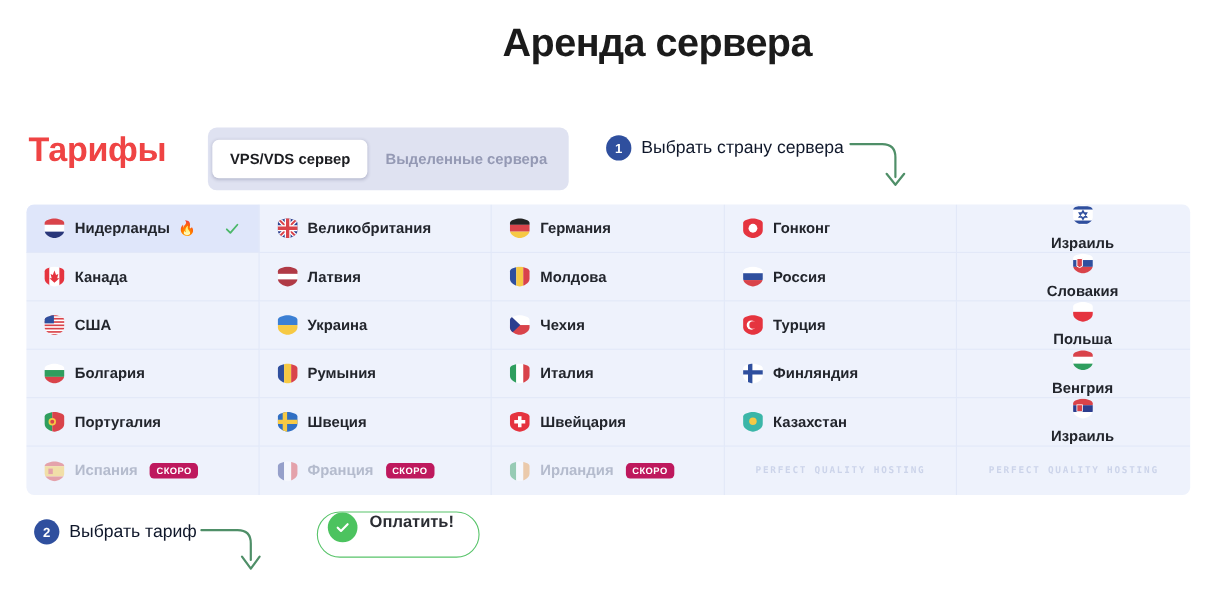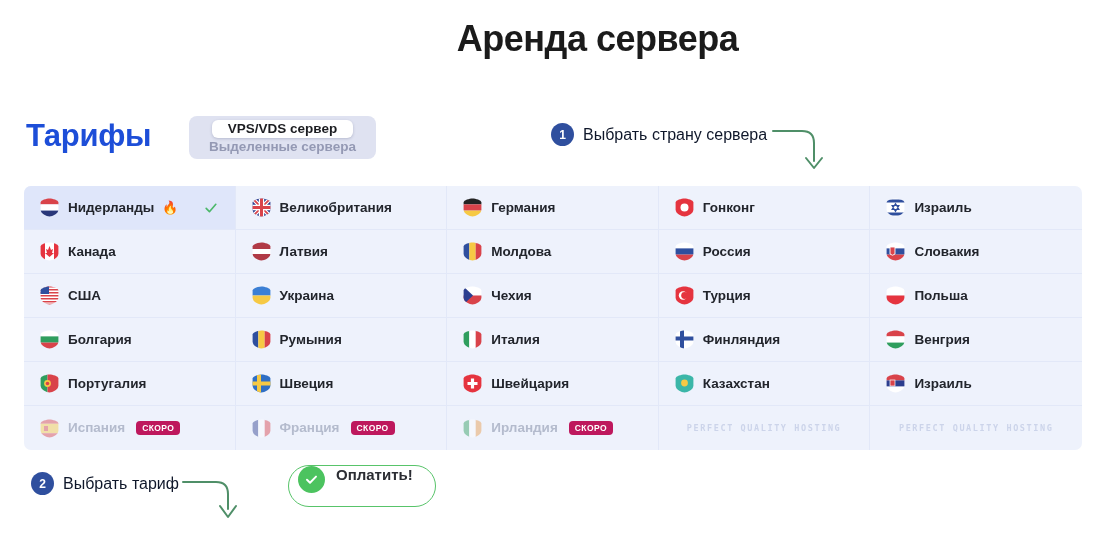--- a/index.html
+++ b/index.html
@@ -22,33 +22,32 @@
     letter-spacing: -0.5px;
     color: #1b1b1b;
     margin-left: 40px;
   }
 
   
   .controls { position: absolute; top: 112px; left: 0; width: 1115px; height: 58px; }
 
   .tariffs-heading {
     position: absolute; left: 26px; top: 6px;
-    font-size: 31px; font-weight: 700; color: #1d4ed8;
+    font-size: 31px; font-weight: 700; color: #ef4444;
     letter-spacing: -0.3px;
     text-align: center;
   }
 
   .tab-switch {
     position: absolute; left: 189px; top: 4px;
-    height: 43px;
+    height: 57px;
     background: #dfe2f1;
     border-radius: 8px;
     display: flex; align-items: center;
     padding: 4px;
-    flex-direction: column;
   }
   .tab {
     height: 35px;
     display: flex; align-items: center; justify-content: center;
     padding: 0 16px;
     font-size: 13.5px;
     font-weight: 700;
     color: #9499b4;
     border-radius: 6px;
     white-space: nowrap;
@@ -104,21 +103,21 @@
     font-weight: 700;
     color: #22252c;
     border-right: 1px solid #e2e8f8;
     border-bottom: 1px solid #e2e8f8;
     position: relative;
     cursor: pointer;
     user-select: none;
     white-space: nowrap;
     overflow: hidden;
   }
-  .cell:nth-child(5n) { border-right: none; }
+  .cell:nth-child(5n) { border-right: none; flex-direction: column; }
   .cell.rowlast { border-bottom: none; }
   .cell.selected { background: #dfe6fa; }
   .cell.disabled { color: #b4bbcd; cursor: default; }
   .cell.watermark {
     justify-content: center;
     padding: 0;
     cursor: default;
   }
 
   .flag {

